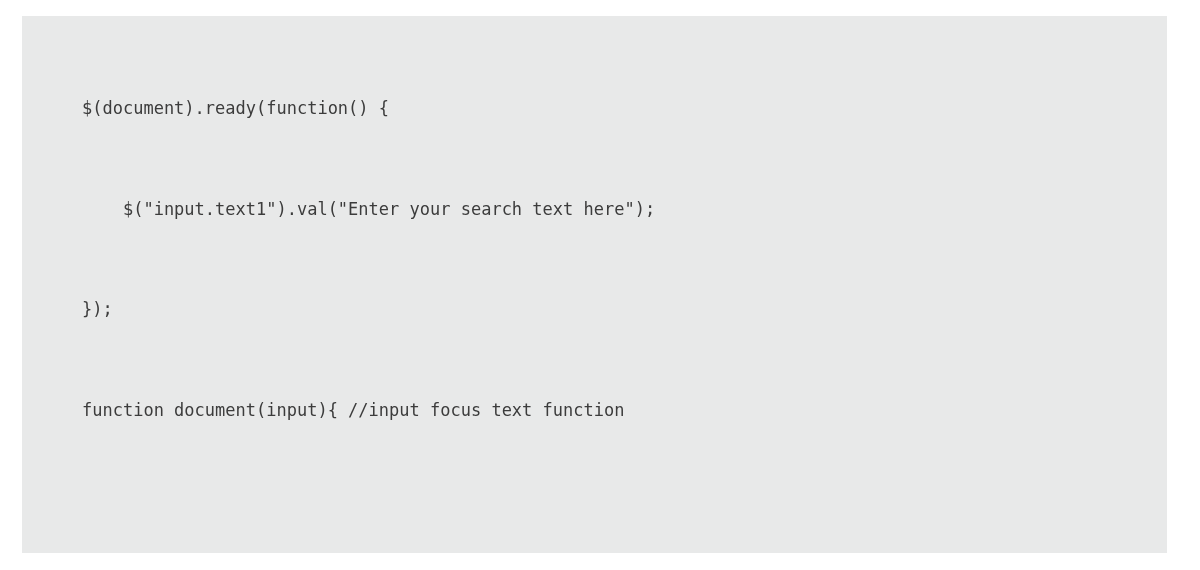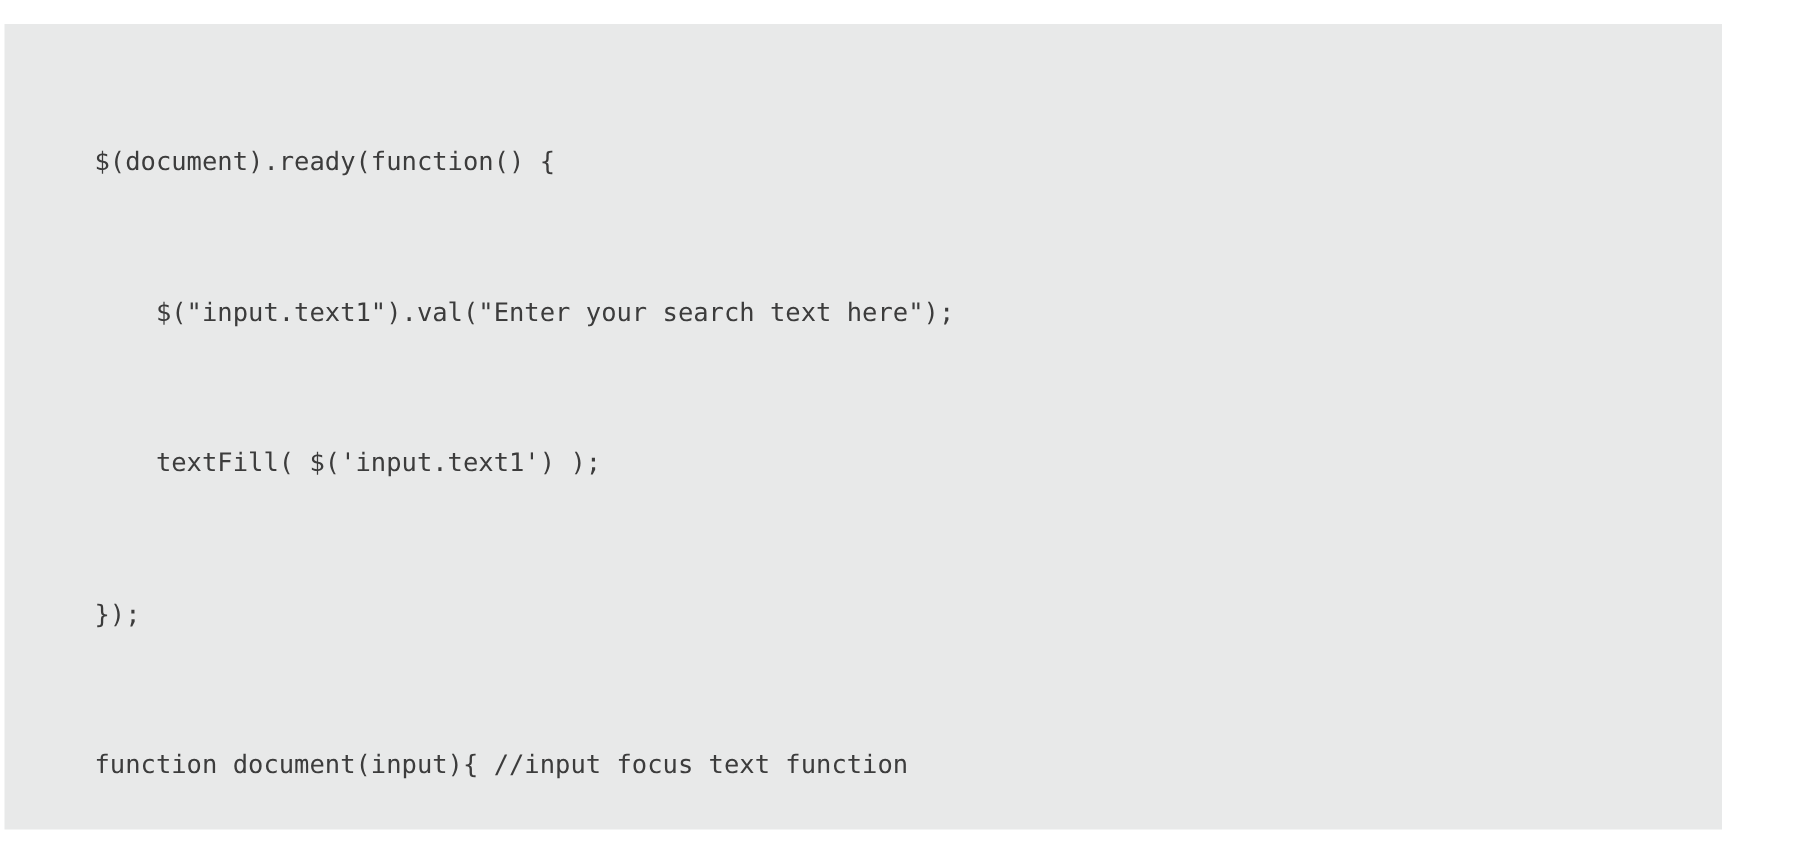--- a/index.html
+++ b/index.html
@@ -18,21 +18,21 @@
   #page {
     position: relative;
     width: 1200px;
     height: 570px;
     background: #ffffff;
   }
 
   
   .code-panel {
     position: absolute;
-    left: 3px;
+    left: 22px;
     top: 16px;
     width: 1145px;
     height: 537px;
     background: #e8e9e9;
     box-sizing: border-box;
     padding: 12px;
     overflow: hidden;
   }
 
   .code-listing {
@@ -64,21 +64,20 @@
 </head>
 <body>
 
 <div id="page">
 
   <div class="code-panel">
 
     <div class="code-listing">
       <span class="code-line">$(document).ready(function() {</span>
       <span class="code-line">    $("input.text1").val("Enter your search text here");</span>
-      <span class="code-line">    textFill( $('input.text1') );</span>
       <span class="code-line">});</span>
       <span class="code-line">function document(input){ //input focus text function</span>
       
       
       
       
       
       
       
       

